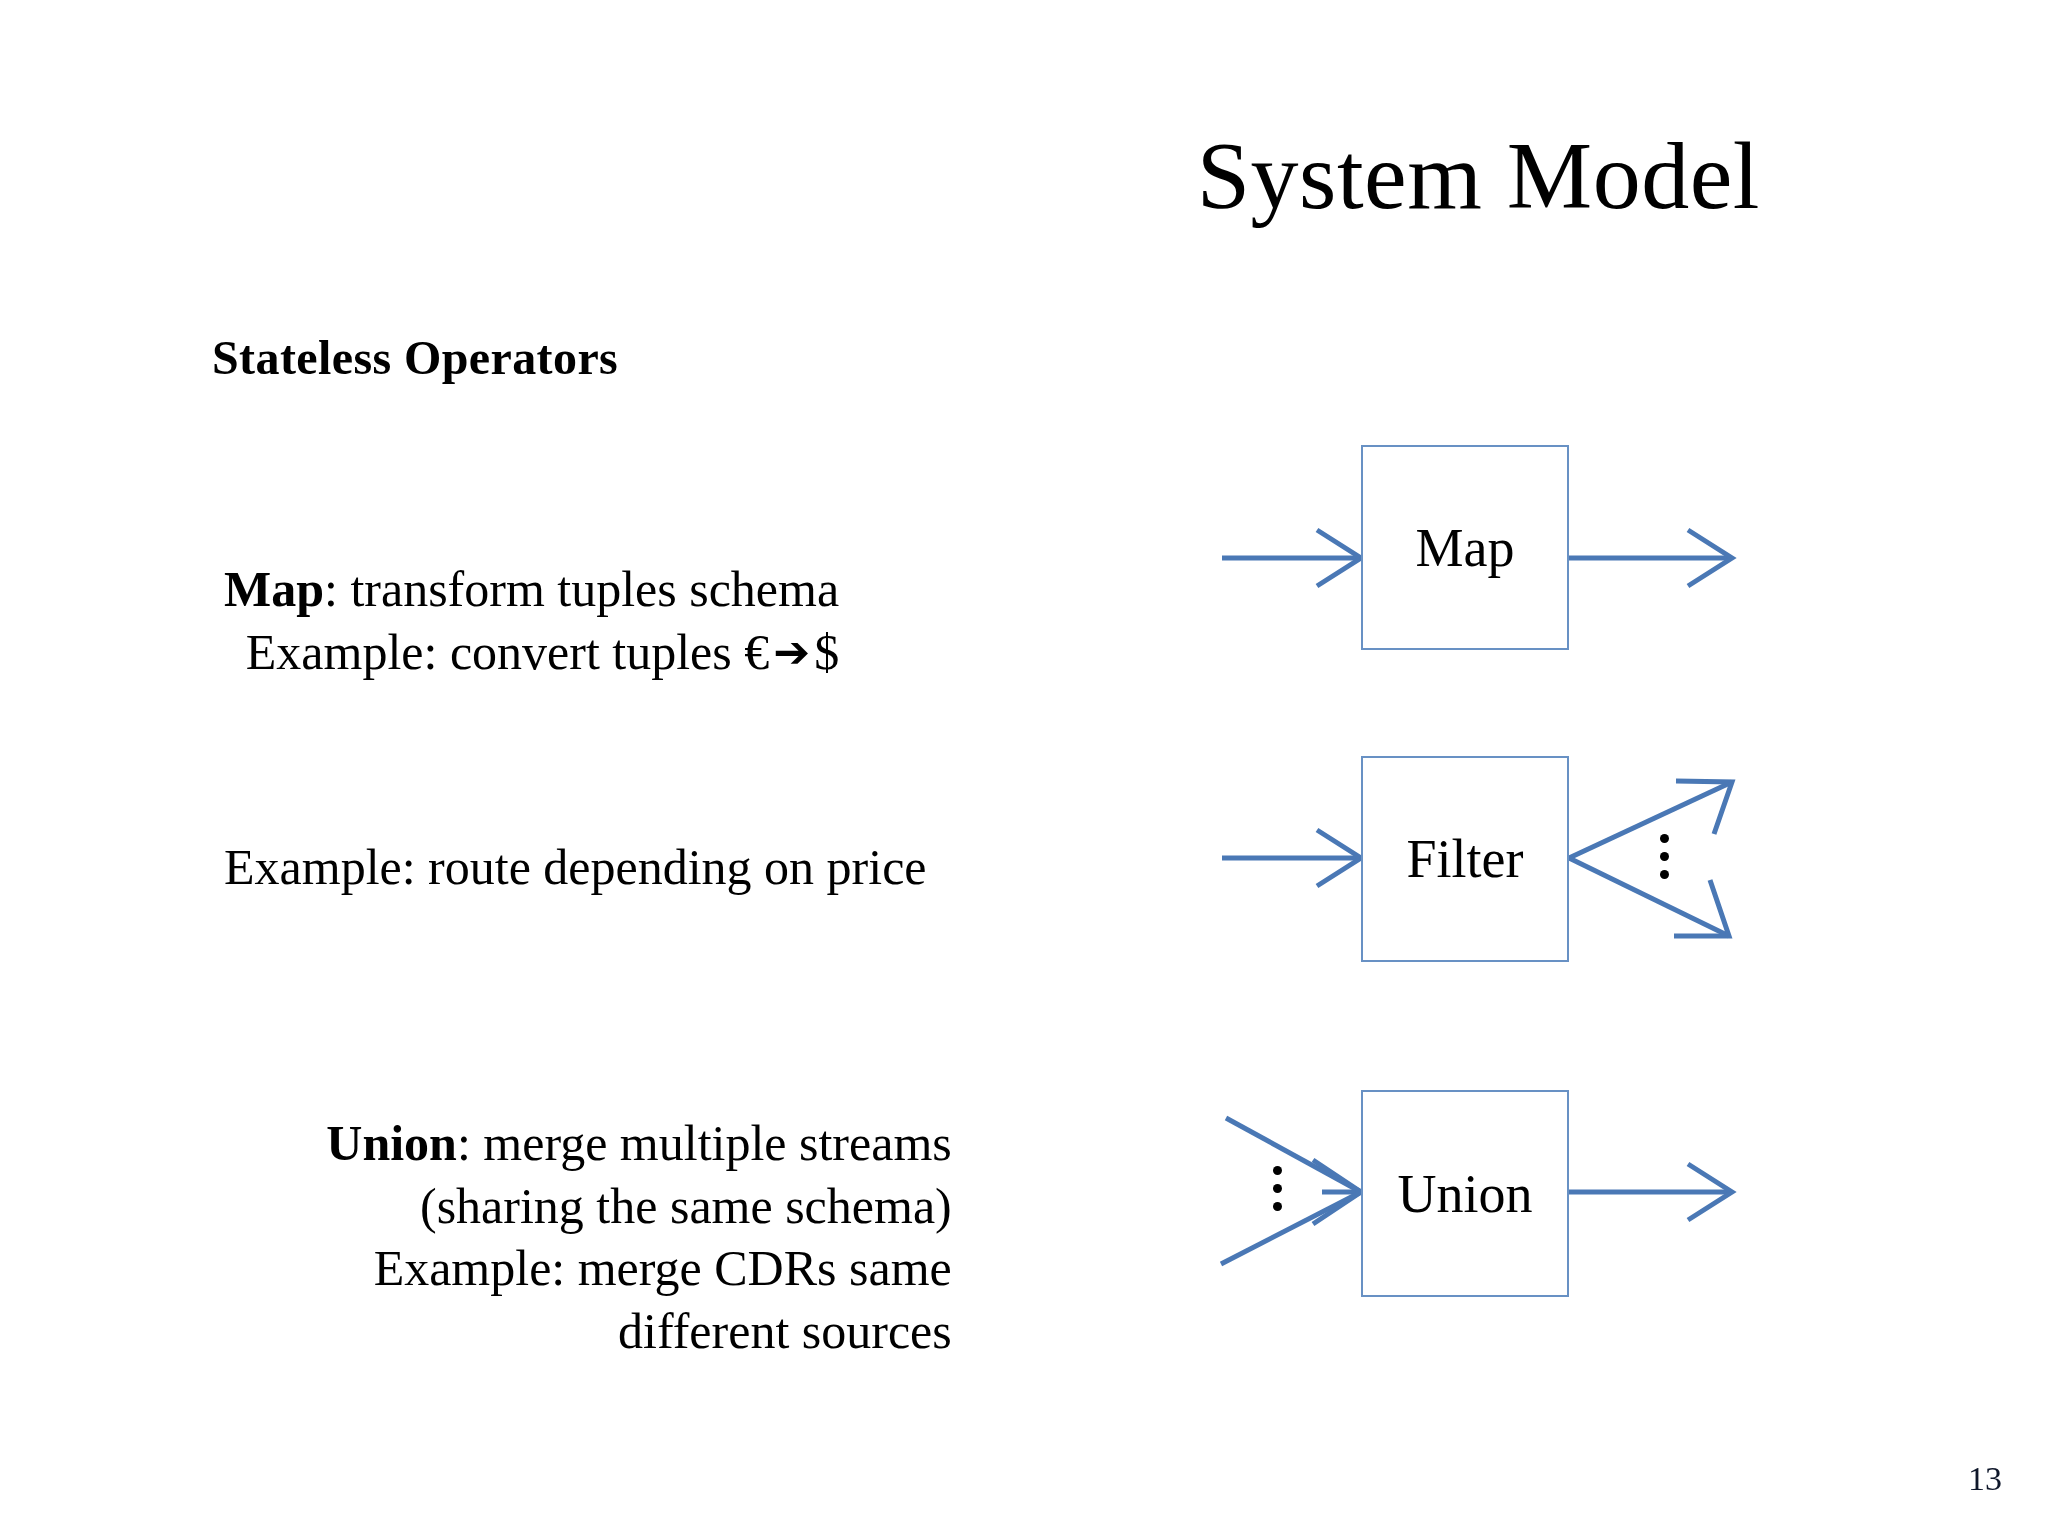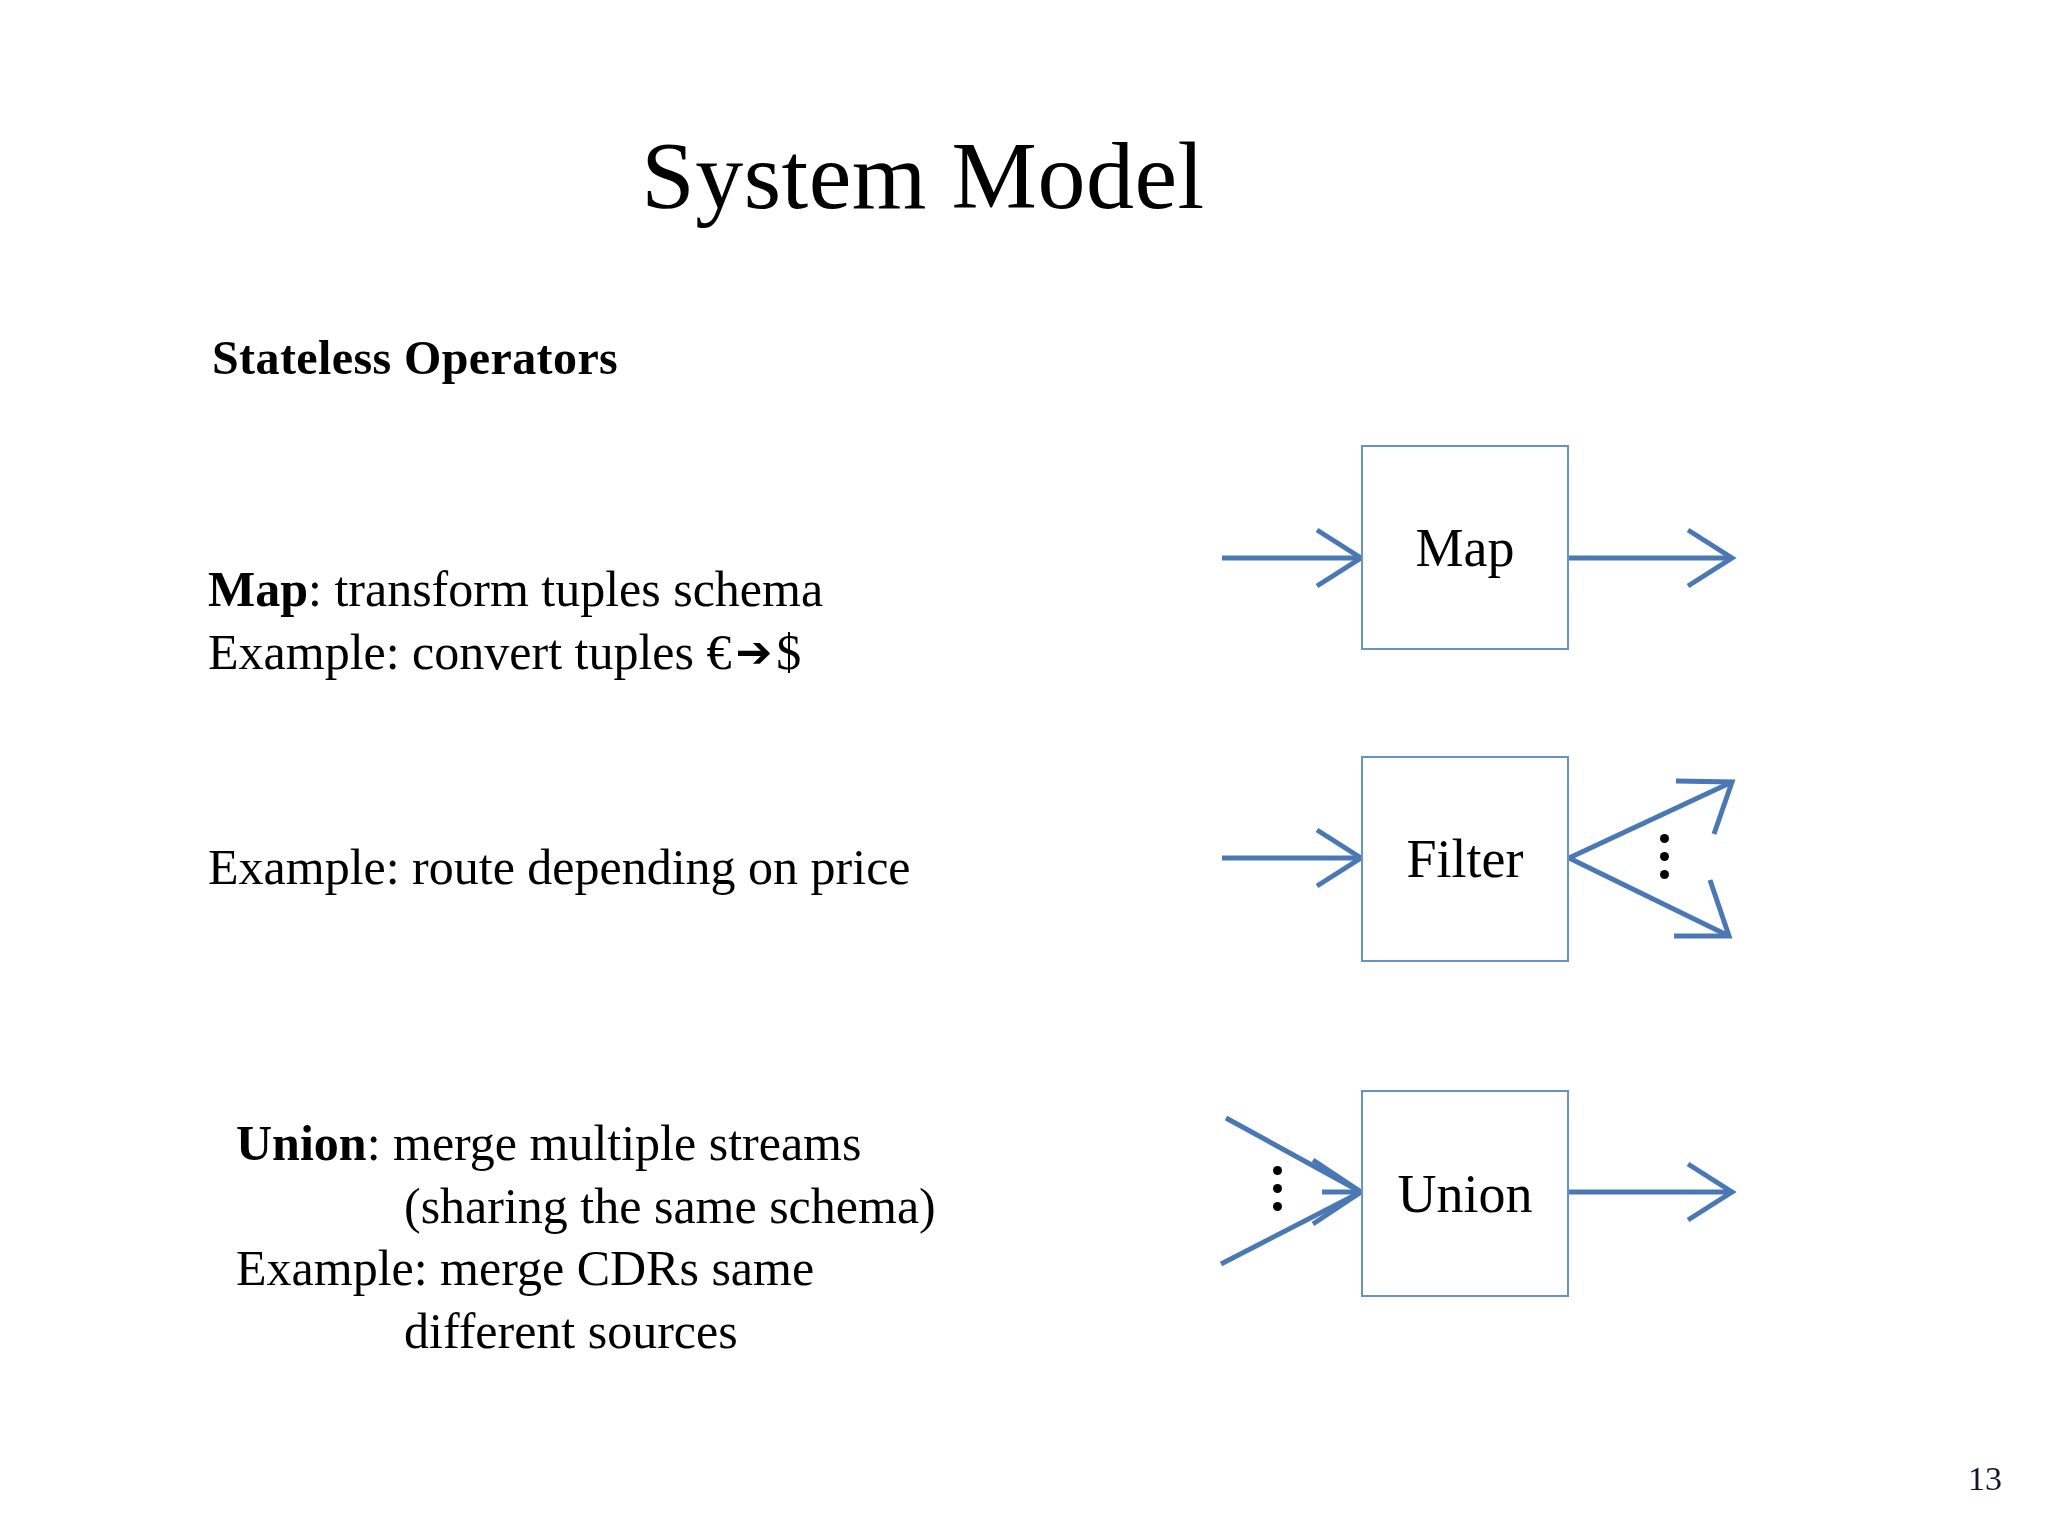--- a/index.html
+++ b/index.html
@@ -16,48 +16,48 @@
     font-family: "Liberation Serif", "DejaVu Serif", serif;
     color: #000000;
   }
 
   
   #slide-title {
     position: absolute;
     left: 0;
     top: 126px;
     width: 1760px;
-    text-align: center;
+    text-align: right;
     font-size: 96px;
     line-height: 1.05;
     font-weight: 400;
     letter-spacing: 0.5px;
     color: #000000;
     white-space: nowrap;
-    margin-left: 43px;
   }
 
   
   #section-heading {
     position: absolute;
     left: 212px;
     top: 330px;
     font-size: 48px;
     font-weight: bold;
     letter-spacing: 0.4px;
     white-space: nowrap;
   }
 
   
   .op-text {
     position: absolute;
-    left: 208px;
+    left: 224px;
     font-size: 50px;
     line-height: 1.25;
     white-space: nowrap;
+    text-align: right;
   }
   .op-text .line { display: block; }
   .op-text .indent { padding-left: 168px; }
   .op-text b { font-weight: bold; }
   .arrow-glyph {
     font-family: "DejaVu Sans", "Liberation Sans", sans-serif;
     font-weight: bold;
     font-size: 44px;
     display: inline-block;
     transform: translateY(-2px);

